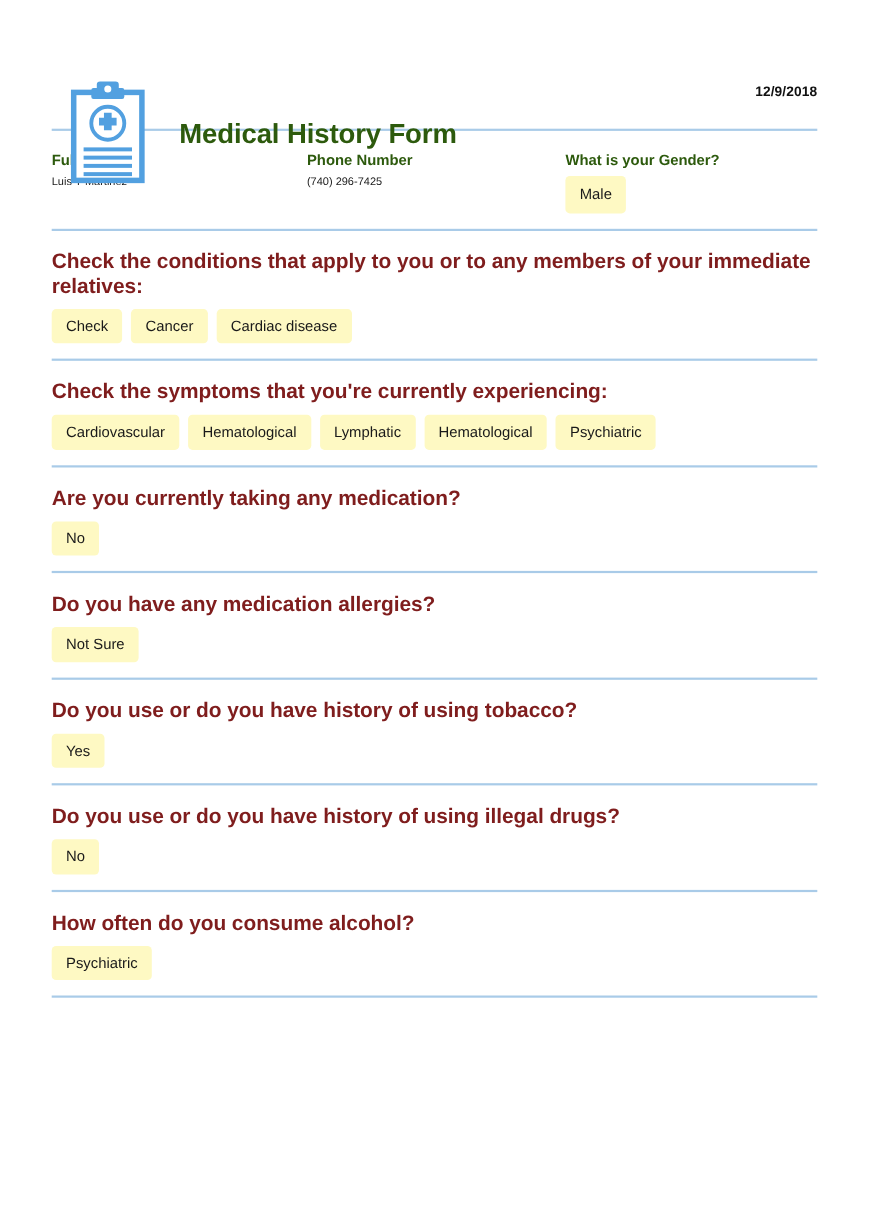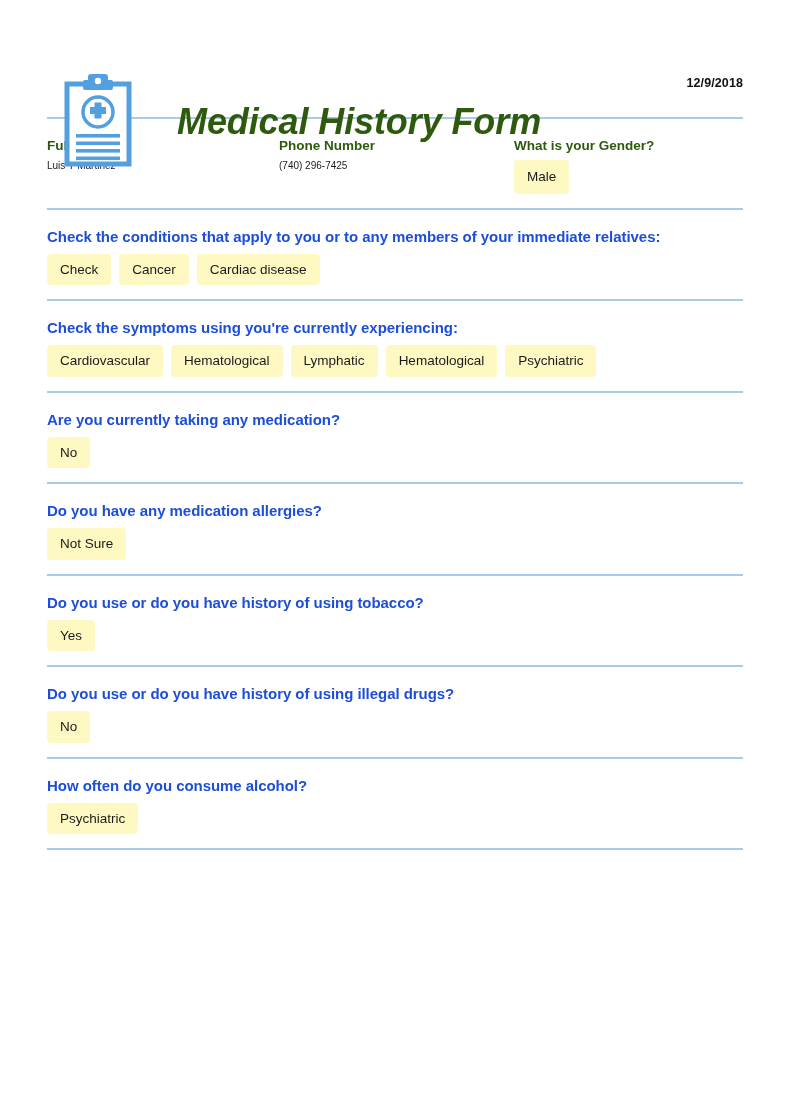--- a/index.html
+++ b/index.html
@@ -47,27 +47,26 @@
     display: flex;
     align-items: center;
   }
   .brand-icon {
     width: 72px;
     height: 100px;
     flex: 0 0 auto;
     display: block;
   }
   .form-title {
-    font-size: 36px;
+    font-size: 25px;
     font-weight: bold;
     color: #2d5a0d;
-    margin-left: 43px;
+    margin-left: 29px;
     letter-spacing: -0.1px;
     white-space: nowrap;
-    font-style: italic;
   }
 
   
   .divider {
     height: 2px;
     background: #a9cbe8;
     margin: 0 47px;
     border: 0;
   }
   .divider.header-rule {
@@ -76,23 +75,23 @@
 
   
   .section {
     padding: 0 47px;
   }
   .section-inner {
     padding-top: 18px;
     padding-bottom: 14px;
   }
   .q-label {
-    font-size: 15px;
-    font-weight: bold;
-    color: #1d4ed8;
+    font-size: 19px;
+    font-weight: bold;
+    color: #7f1d1d;
     margin: 0 0 9px 0;
     letter-spacing: -0.05px;
   }
   .field-label {
     font-size: 13.5px;
     font-weight: bold;
     color: #2d5a0d;
     margin: 0 0 7px 0;
   }
   .field-value {
@@ -198,21 +197,21 @@
           <div class="chips">
             <span class="chip">Check</span>
             <span class="chip">Cancer</span>
             <span class="chip">Cardiac disease</span>
           </div>
         </div>
       </div>
       <hr class="divider">
       <div class="section">
         <div class="section-inner">
-          <p class="q-label">Check the symptoms using you're currently experiencing:</p>
+          <p class="q-label">Check the symptoms that you're currently experiencing:</p>
           <div class="chips">
             <span class="chip">Cardiovascular</span>
             <span class="chip">Hematological</span>
             <span class="chip">Lymphatic</span>
             <span class="chip">Hematological</span>
             <span class="chip">Psychiatric</span>
           </div>
         </div>
       </div>
       <hr class="divider">

